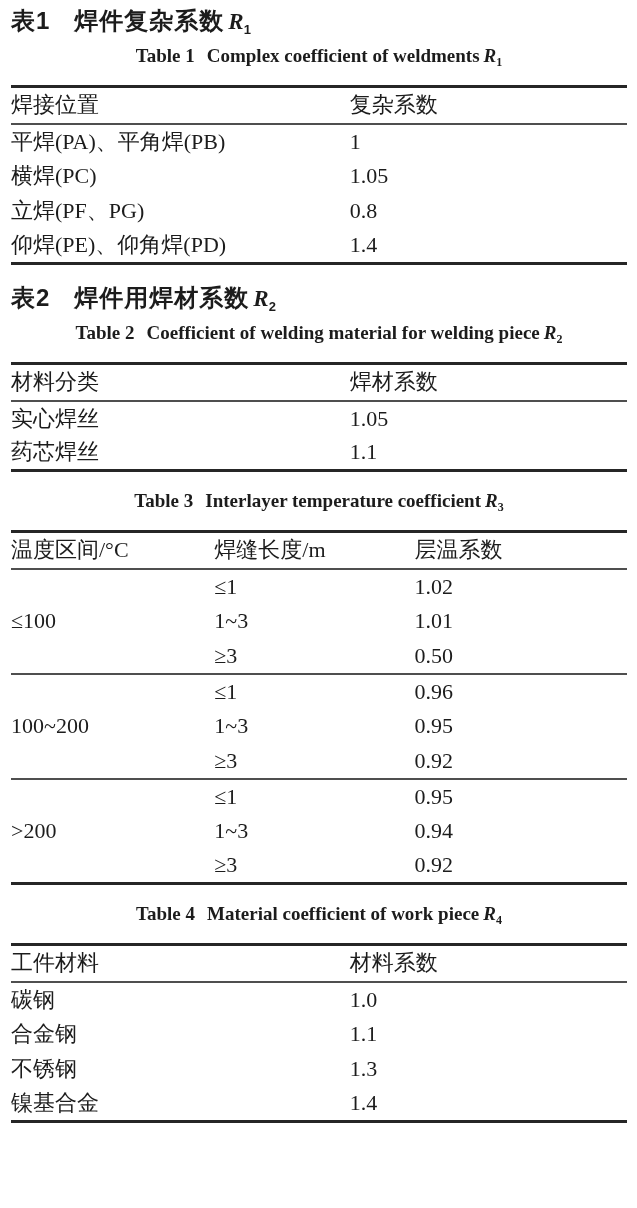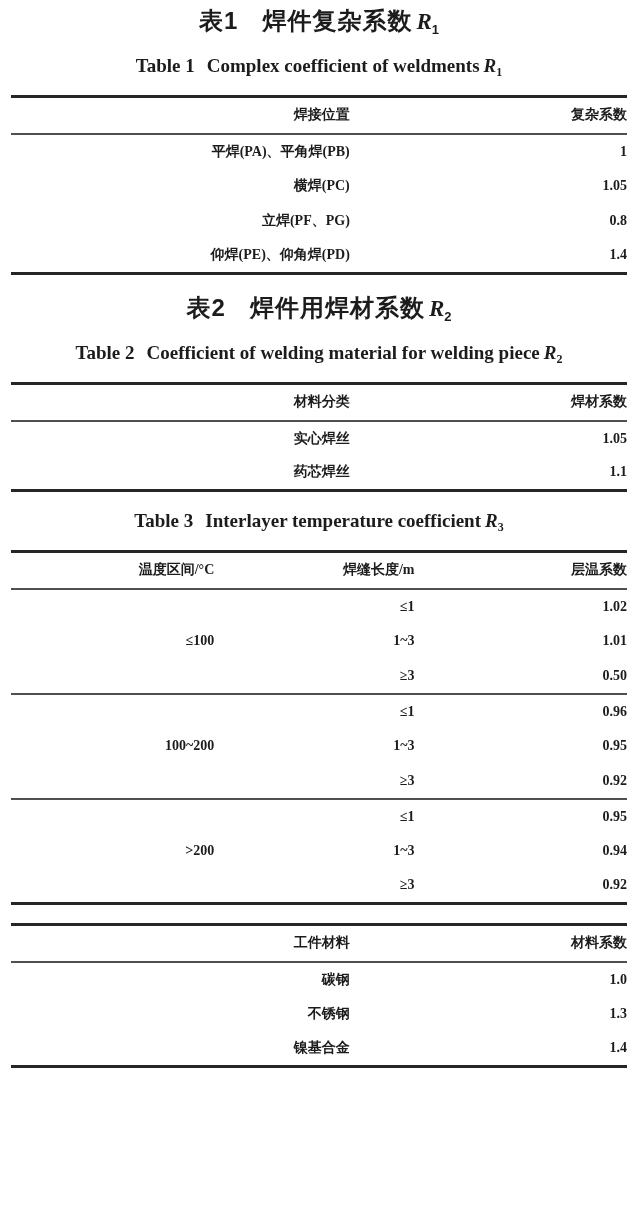--- a/index.html
+++ b/index.html
@@ -6,34 +6,33 @@
   html, body { background: #ffffff; }
   body {
     width: 637px; height: 1208px; overflow: hidden;
     color: #1c1c1c;
     font-family: "Liberation Serif", serif;
   }
   .page { padding: 6px 10px 0 11px; }
   .table-block + .table-block { margin-top: 18px; }
 
   .title-zh {
-    text-align: center;
+    text-align: left;
     font-family: "Liberation Sans", "DejaVu Sans", sans-serif;
     font-weight: bold;
     font-size: 24px;
     line-height: 30px;
     letter-spacing: 1px;
   }
   .title-en {
     text-align: center;
     font-family: "Liberation Serif", serif;
     font-weight: bold;
     font-size: 19px;
     line-height: 22px;
-    margin-top: 10px;
     letter-spacing: 0;
   }
   .gap-zh { margin-left: 24px; }
   .gap-en { margin-left: 12px; }
   .sym {
     font-family: "Liberation Serif", serif;
     font-style: italic;
     font-weight: bold;
     margin-left: 4px;
   }
@@ -52,24 +51,24 @@
     width: 100%;
     border-collapse: collapse;
     table-layout: fixed;
     margin-top: 12px;
     border-top: 3px solid #262626;
     border-bottom: 3px solid #262626;
   }
   thead tr { border-bottom: 2px solid #4f4f4f; }
   tbody + tbody { border-top: 2px solid #4f4f4f; }
   th, td {
-    font-weight: bold;
-    text-align: right;
+    font-weight: normal;
+    text-align: left;
     vertical-align: middle;
-    font-size: 14px;
+    font-size: 22px;
     padding: 0;
     height: 35px;
     font-family: "Liberation Serif", serif;
   }
   thead th { height: 37px; }
   .two-col col.c1 { width: 55%; }
   .two-col col.c2 { width: 45%; }
   .three-col col.c1 { width: 33%; }
   .three-col col.c2 { width: 32.5%; }
   .three-col col.c3 { width: 34.5%; }
@@ -208,37 +207,44 @@
         </tr>
         <tr>
           <td>≥3</td>
           <td>0.92</td>
         </tr>
       </tbody>
     </table>
   </section>
 
   <section class="table-block">
+    <div class="title-en">
+      <span>Table 4</span><span class="gap-en">Material coefficient of work piece</span><span class="sym">R</span><sub class="symsub">4</sub>
+    </div>
     <table class="data-table two-col">
       <colgroup>
           <col class="c1">
           <col class="c2">
         </colgroup>
       <thead>
         <tr>
           <th>工件材料</th>
           <th>材料系数</th>
         </tr>
       </thead>
       <tbody>
         <tr>
           <td>碳钢</td>
           <td>1.0</td>
         </tr>
         <tr>
+          <td>合金钢</td>
+          <td>1.1</td>
+        </tr>
+        <tr>
           <td>不锈钢</td>
           <td>1.3</td>
         </tr>
         <tr>
           <td>镍基合金</td>
           <td>1.4</td>
         </tr>
 
       </tbody>
     </table>

